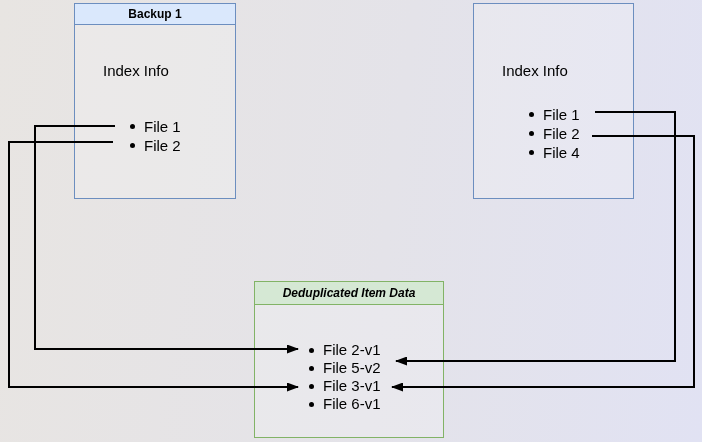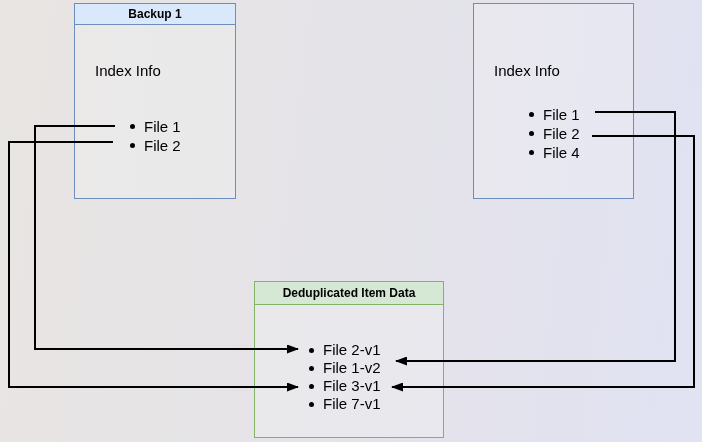--- a/index.html
+++ b/index.html
@@ -19,28 +19,28 @@
   }
   .box-header {
     display: flex; align-items: center; justify-content: center;
     font-weight: bold; font-size: 12px;
     border-bottom: 1px solid;
     height: 20px;
   }
   .blue  { border-color: #6c8ebf; }
   .blue  .box-header { background: #dae8fc; border-color: #6c8ebf; }
   .green { border-color: #82b366; }
-  .green .box-header { background: #d5e8d4; border-color: #82b366; height: 22px; }
+  .green .box-header { background: #d5e8d4; border-color: #82b366; height: 22px; font-style: italic; }
 
   #backup1 { left: 74px;  top: 3px;   width: 162px; height: 196px; }
   #backup2 { left: 473px; top: 3px;   width: 161px; height: 196px; }
   #dedup   { left: 254px; top: 281px; width: 190px; height: 157px; }
 
   .subtitle {
-    position: absolute; left: 20px; top: 58px;
+    position: absolute; left: 28px; top: 58px;
     font-size: 15px; line-height: 18px;
   }
   ul.filelist {
     position: absolute; margin: 0; padding: 0; list-style: none;
     font-size: 15px;
   }
   ul.filelist li { position: relative; padding-left: 15px; line-height: 19px; }
   ul.filelist li::before {
     content: ""; position: absolute; left: 1px; top: 50%; margin-top: -2.5px;
     width: 5px; height: 5px; border-radius: 50%; background: #000;
@@ -80,23 +80,23 @@
         <li>File 4</li>
       </ul>
   </div>
 
   <div class="box green" id="dedup">
     <div class="box-header">
       <span>Deduplicated Item Data</span>
     </div>
     <ul class="filelist">
         <li>File 2-v1</li>
-        <li>File 1-v2</li>
+        <li>File 5-v2</li>
         <li>File 3-v1</li>
-        <li>File 7-v1</li>
+        <li>File 6-v1</li>
       </ul>
   </div>
 
   <svg id="connectors" viewBox="0 0 702 442" xmlns="http://www.w3.org/2000/svg">
     <defs>
       <marker id="arr" viewBox="0 0 12 9" refX="11" refY="4.5" markerWidth="12" markerHeight="9" orient="auto" markerUnits="userSpaceOnUse">
         <path d="M0,0 L12,4.5 L0,9 Z" fill="#000"></path>
       </marker>
     </defs>
     <polyline class="wire" marker-end="url(#arr)" points="115,126 35,126 35,349 298,349"></polyline>

